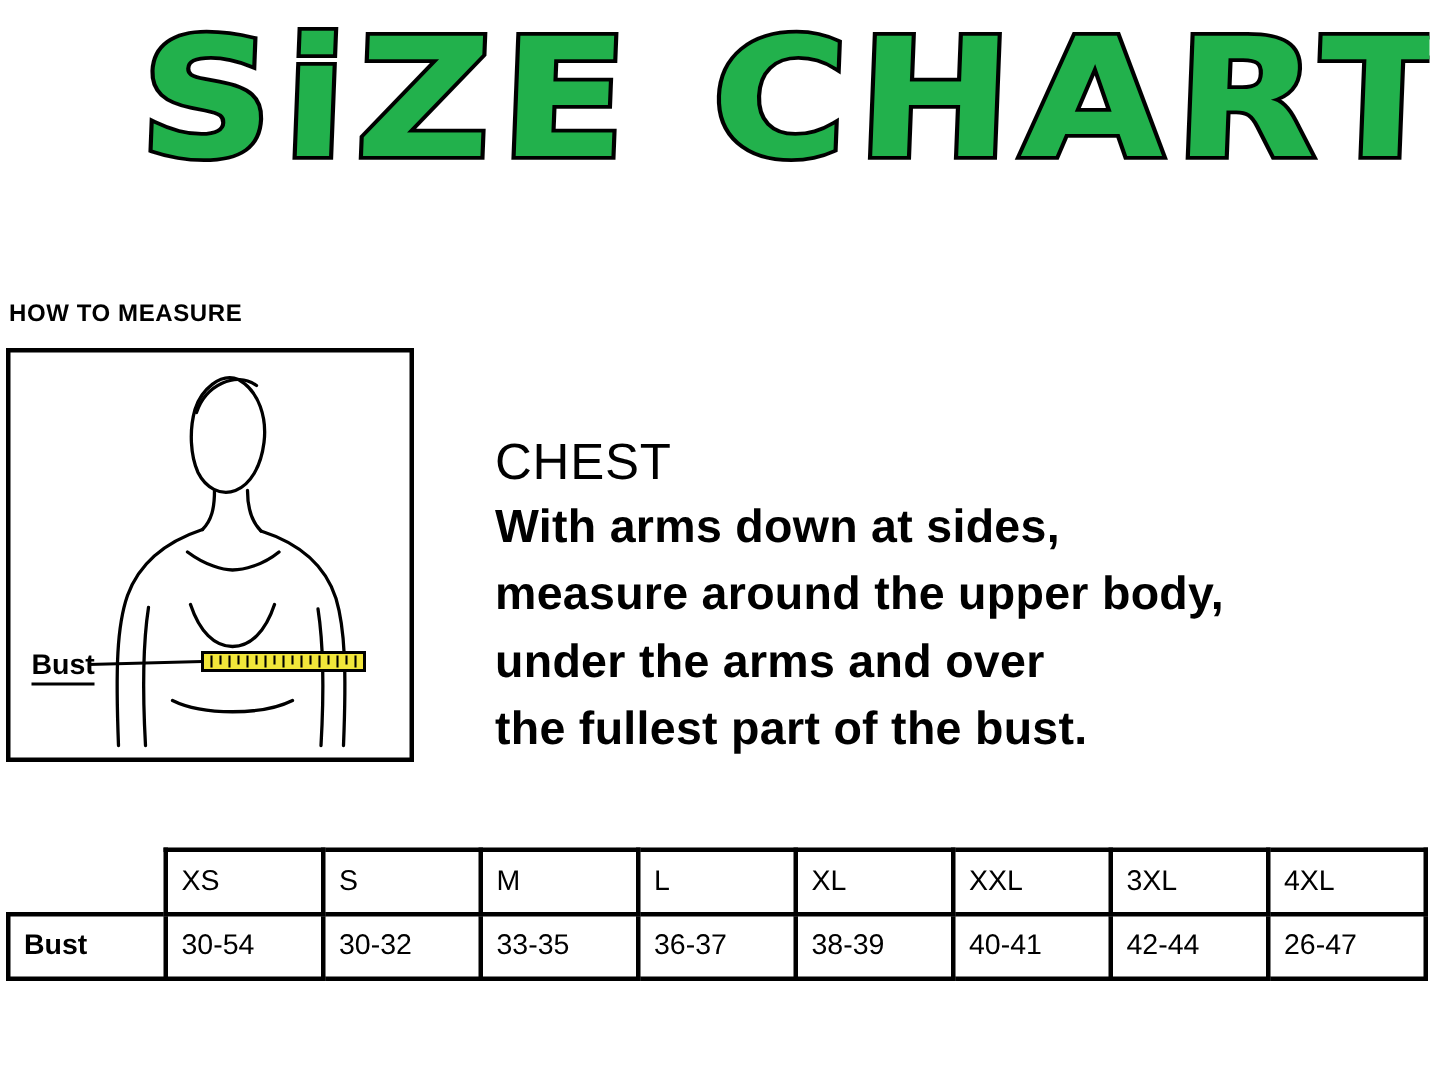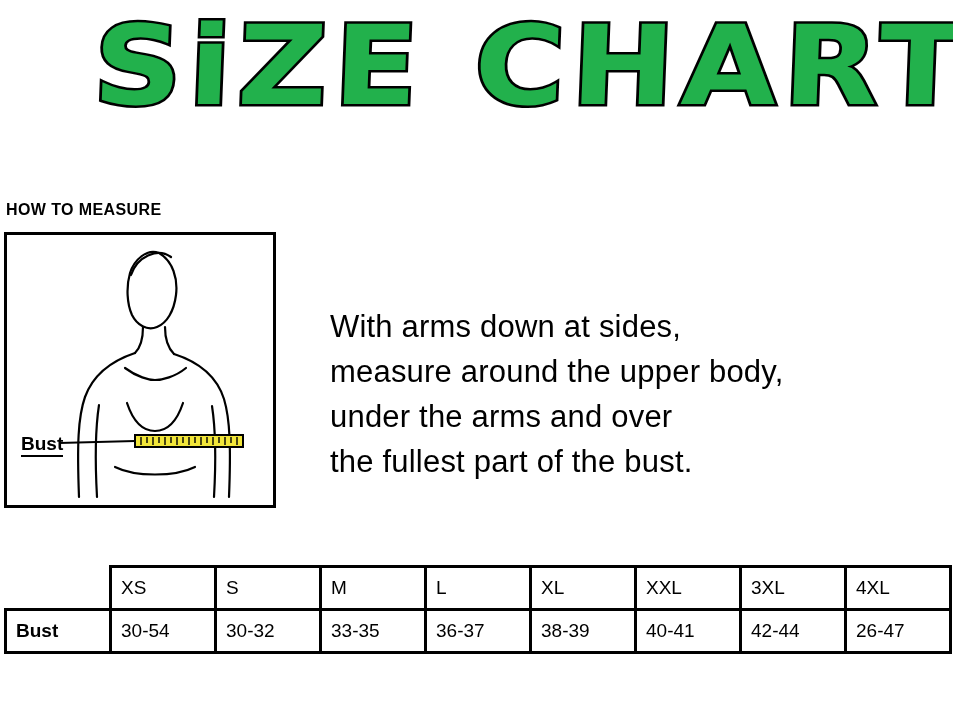--- a/index.html
+++ b/index.html
@@ -89,24 +89,24 @@
     width: 600px;
   }
   #chest-heading {
     font-size: 34px;
     font-weight: 400;
     line-height: 40px;
     letter-spacing: 0.5px;
   }
   #chest-desc {
     font-size: 31px;
-    font-weight: 400;
+    font-weight: 700;
     line-height: 45px;
     letter-spacing: 0.2px;
-    margin-top: 16px;
+    margin-top: 0;
     white-space: pre-line;
   }
 
   
   #size-table {
     position: absolute;
     left: 4px;
     top: 565px;
     width: 945px;
     border-collapse: collapse;
@@ -192,20 +192,21 @@
         <line x1="230" y1="202" x2="230" y2="210"></line>
       </g>
     </g>
 
     <line x1="52" y1="208" x2="128" y2="206" stroke="#000000" stroke-width="2"></line>
   </svg>
   <div id="bust-label">Bust</div>
 </div>
 
 <div id="chest-block">
+  <div id="chest-heading">CHEST</div>
   <div id="chest-desc">With arms down at sides,
 measure around the upper body,
 under the arms and over
 the fullest part of the bust.</div>
 </div>
 
 <table id="size-table">
   <tbody>
     <tr class="header-row">
       <td class="rowhead blank-cell"></td>

